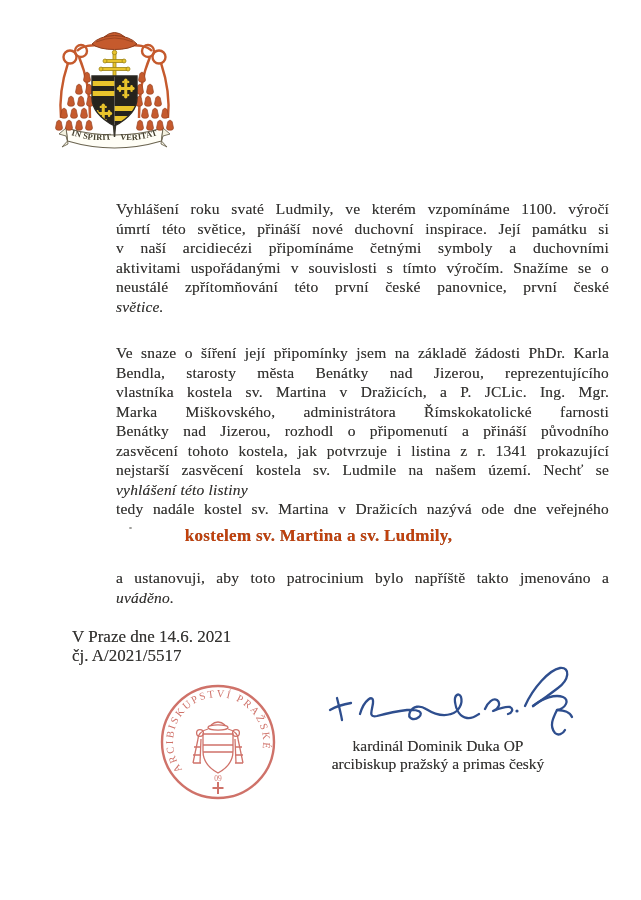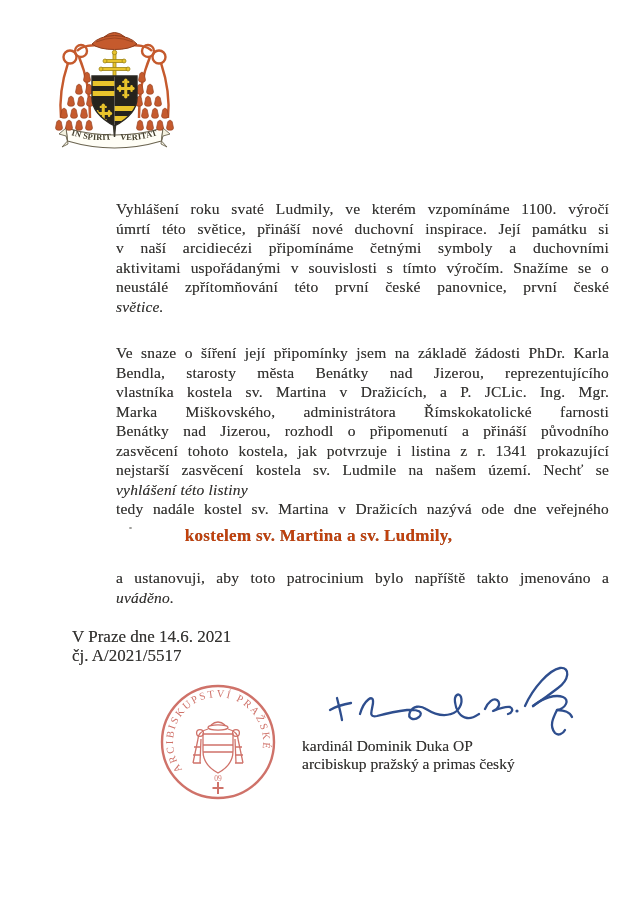--- a/index.html
+++ b/index.html
@@ -22,21 +22,21 @@
   .jline.last{text-align:left;font-style:italic;}
   .jline.last::after{display:none;}
   .proclamation{
     position:absolute;left:72px;width:493px;top:526px;
     text-align:center;font-weight:bold;font-size:17px;letter-spacing:.3px;
     color:#c2410c;text-shadow:0 0 .5px rgba(38,37,35,.6);
   }
   .dateline{position:absolute;left:72px;font-size:17px;line-height:19px;}
   .sig-caption{
     position:absolute;left:302px;top:737px;width:272px;
-    text-align:left;font-size:15.5px;line-height:17.5px;
+    text-align:center;font-size:15.5px;line-height:17.5px;
   }
   .coa{position:absolute;left:54px;top:26px;}
   .stamp{position:absolute;left:157px;top:681px;opacity:.85;}
   .signature{position:absolute;left:322px;top:660px;}
   .speck{position:absolute;left:129px;top:527px;width:3px;height:2px;background:#9a9a96;border-radius:50%;}
 </style>
 </head>
 <body>
 
 <div class="page">

